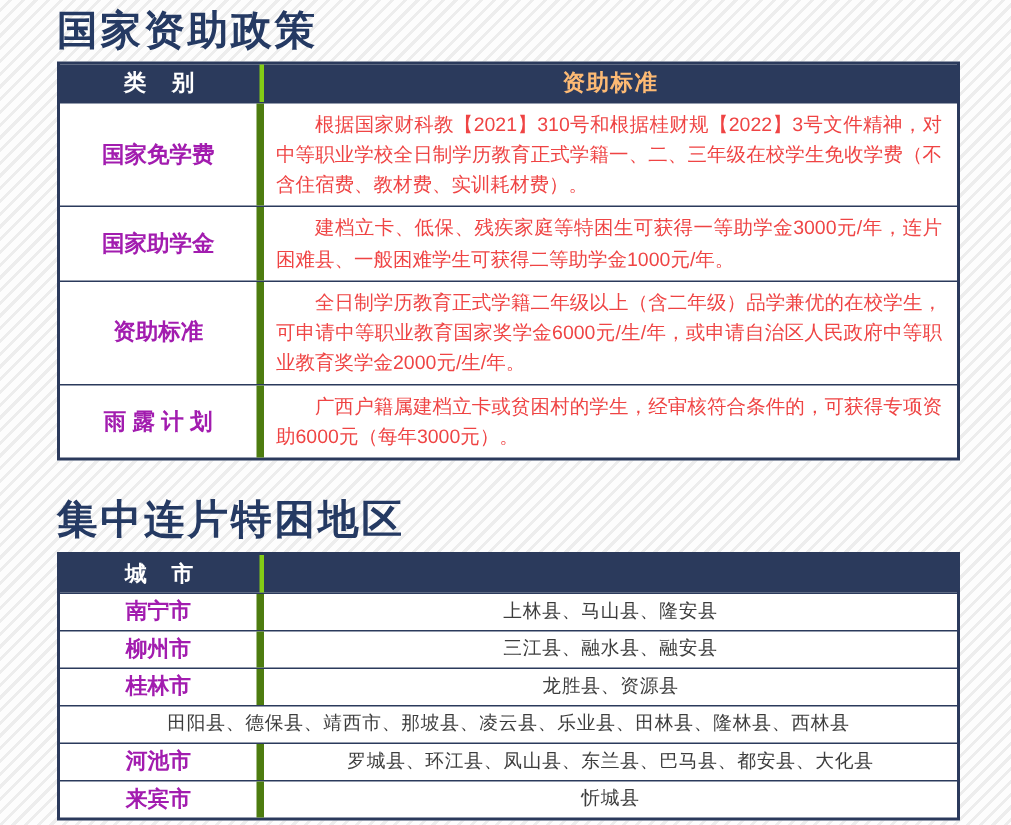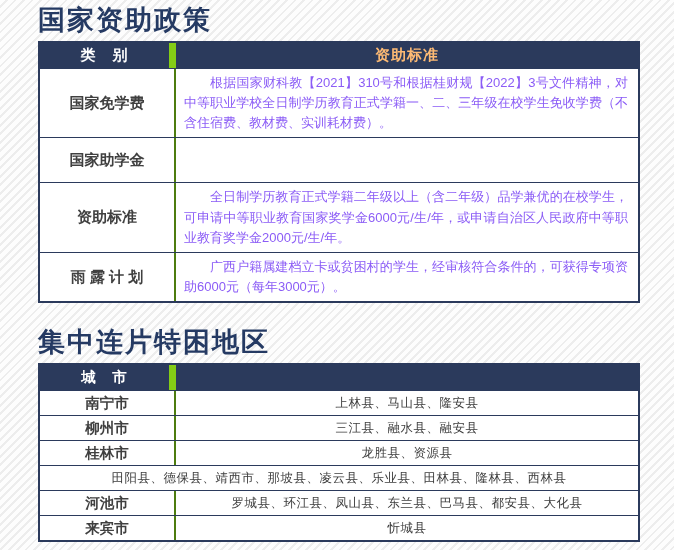--- a/index.html
+++ b/index.html
@@ -29,48 +29,48 @@
     width: 602px;
     border: 2px solid #2b3a5c;
     background: #ffffff;
   }
   .trow { display: flex; border-top: 1px solid #2b3a5c; }
   .trow:first-child { border-top: none; }
   .thead { background: #2b3a5c; }
   .cell-l {
     width: 136px;
     flex: 0 0 136px;
-    border-right: 2px solid #4d7c0f;
+    border-right: 5px solid #4d7c0f;
     display: flex; align-items: center; justify-content: center;
     font-weight: bold;
     font-size: 15px;
-    color: #404040;
+    color: #a21caf;
     text-align: center;
   }
   .thead .cell-l {
     color: #ffffff;
-    border-right: 7px solid #84cc16;
+    border-right: 3px solid #84cc16;
     min-height: 25px;
     letter-spacing: 1px;
   }
   .cell-r {
     flex: 1;
     display: flex; align-items: center;
   }
   .thead .cell-r {
     color: #fdba74;
     font-weight: bold;
     font-size: 15px;
     justify-content: center;
     letter-spacing: 1px;
     min-height: 25px;
   }
   .std-text {
     font-size: 13px;
-    color: #8b5cf6;
+    color: #ef4444;
     line-height: 1.55;
     padding: 4px 10px 4px 8px;
     text-indent: 2em;
     text-align: justify;
     width: 100%;
   }
   .t1 .r1 { min-height: 64px; }
   .t1 .r2 { min-height: 45px; }
   .t1 .r3 { min-height: 56px; }
   .t1 .r4 { min-height: 44px; }
@@ -99,20 +99,23 @@
       <div class="cell-r">资助标准</div>
     </div>
     <div class="trow r1">
       <div class="cell-l">国家免学费</div>
       <div class="cell-r">
           <p class="std-text">根据国家财科教【2021】310号和根据桂财规【2022】3号文件精神，对中等职业学校全日制学历教育正式学籍一、二、三年级在校学生免收学费（不含住宿费、教材费、实训耗材费）。</p>
         </div>
     </div>
     <div class="trow r2">
       <div class="cell-l">国家助学金</div>
+      <div class="cell-r">
+          <p class="std-text">建档立卡、低保、残疾家庭等特困生可获得一等助学金3000元/年，连片困难县、一般困难学生可获得二等助学金1000元/年。</p>
+        </div>
     </div>
     <div class="trow r3">
       <div class="cell-l">资助标准</div>
       <div class="cell-r">
           <p class="std-text">全日制学历教育正式学籍二年级以上（含二年级）品学兼优的在校学生，可申请中等职业教育国家奖学金6000元/生/年，或申请自治区人民政府中等职业教育奖学金2000元/生/年。</p>
         </div>
     </div>
     <div class="trow r4">
       <div class="cell-l">雨 露 计 划</div>
       <div class="cell-r">

